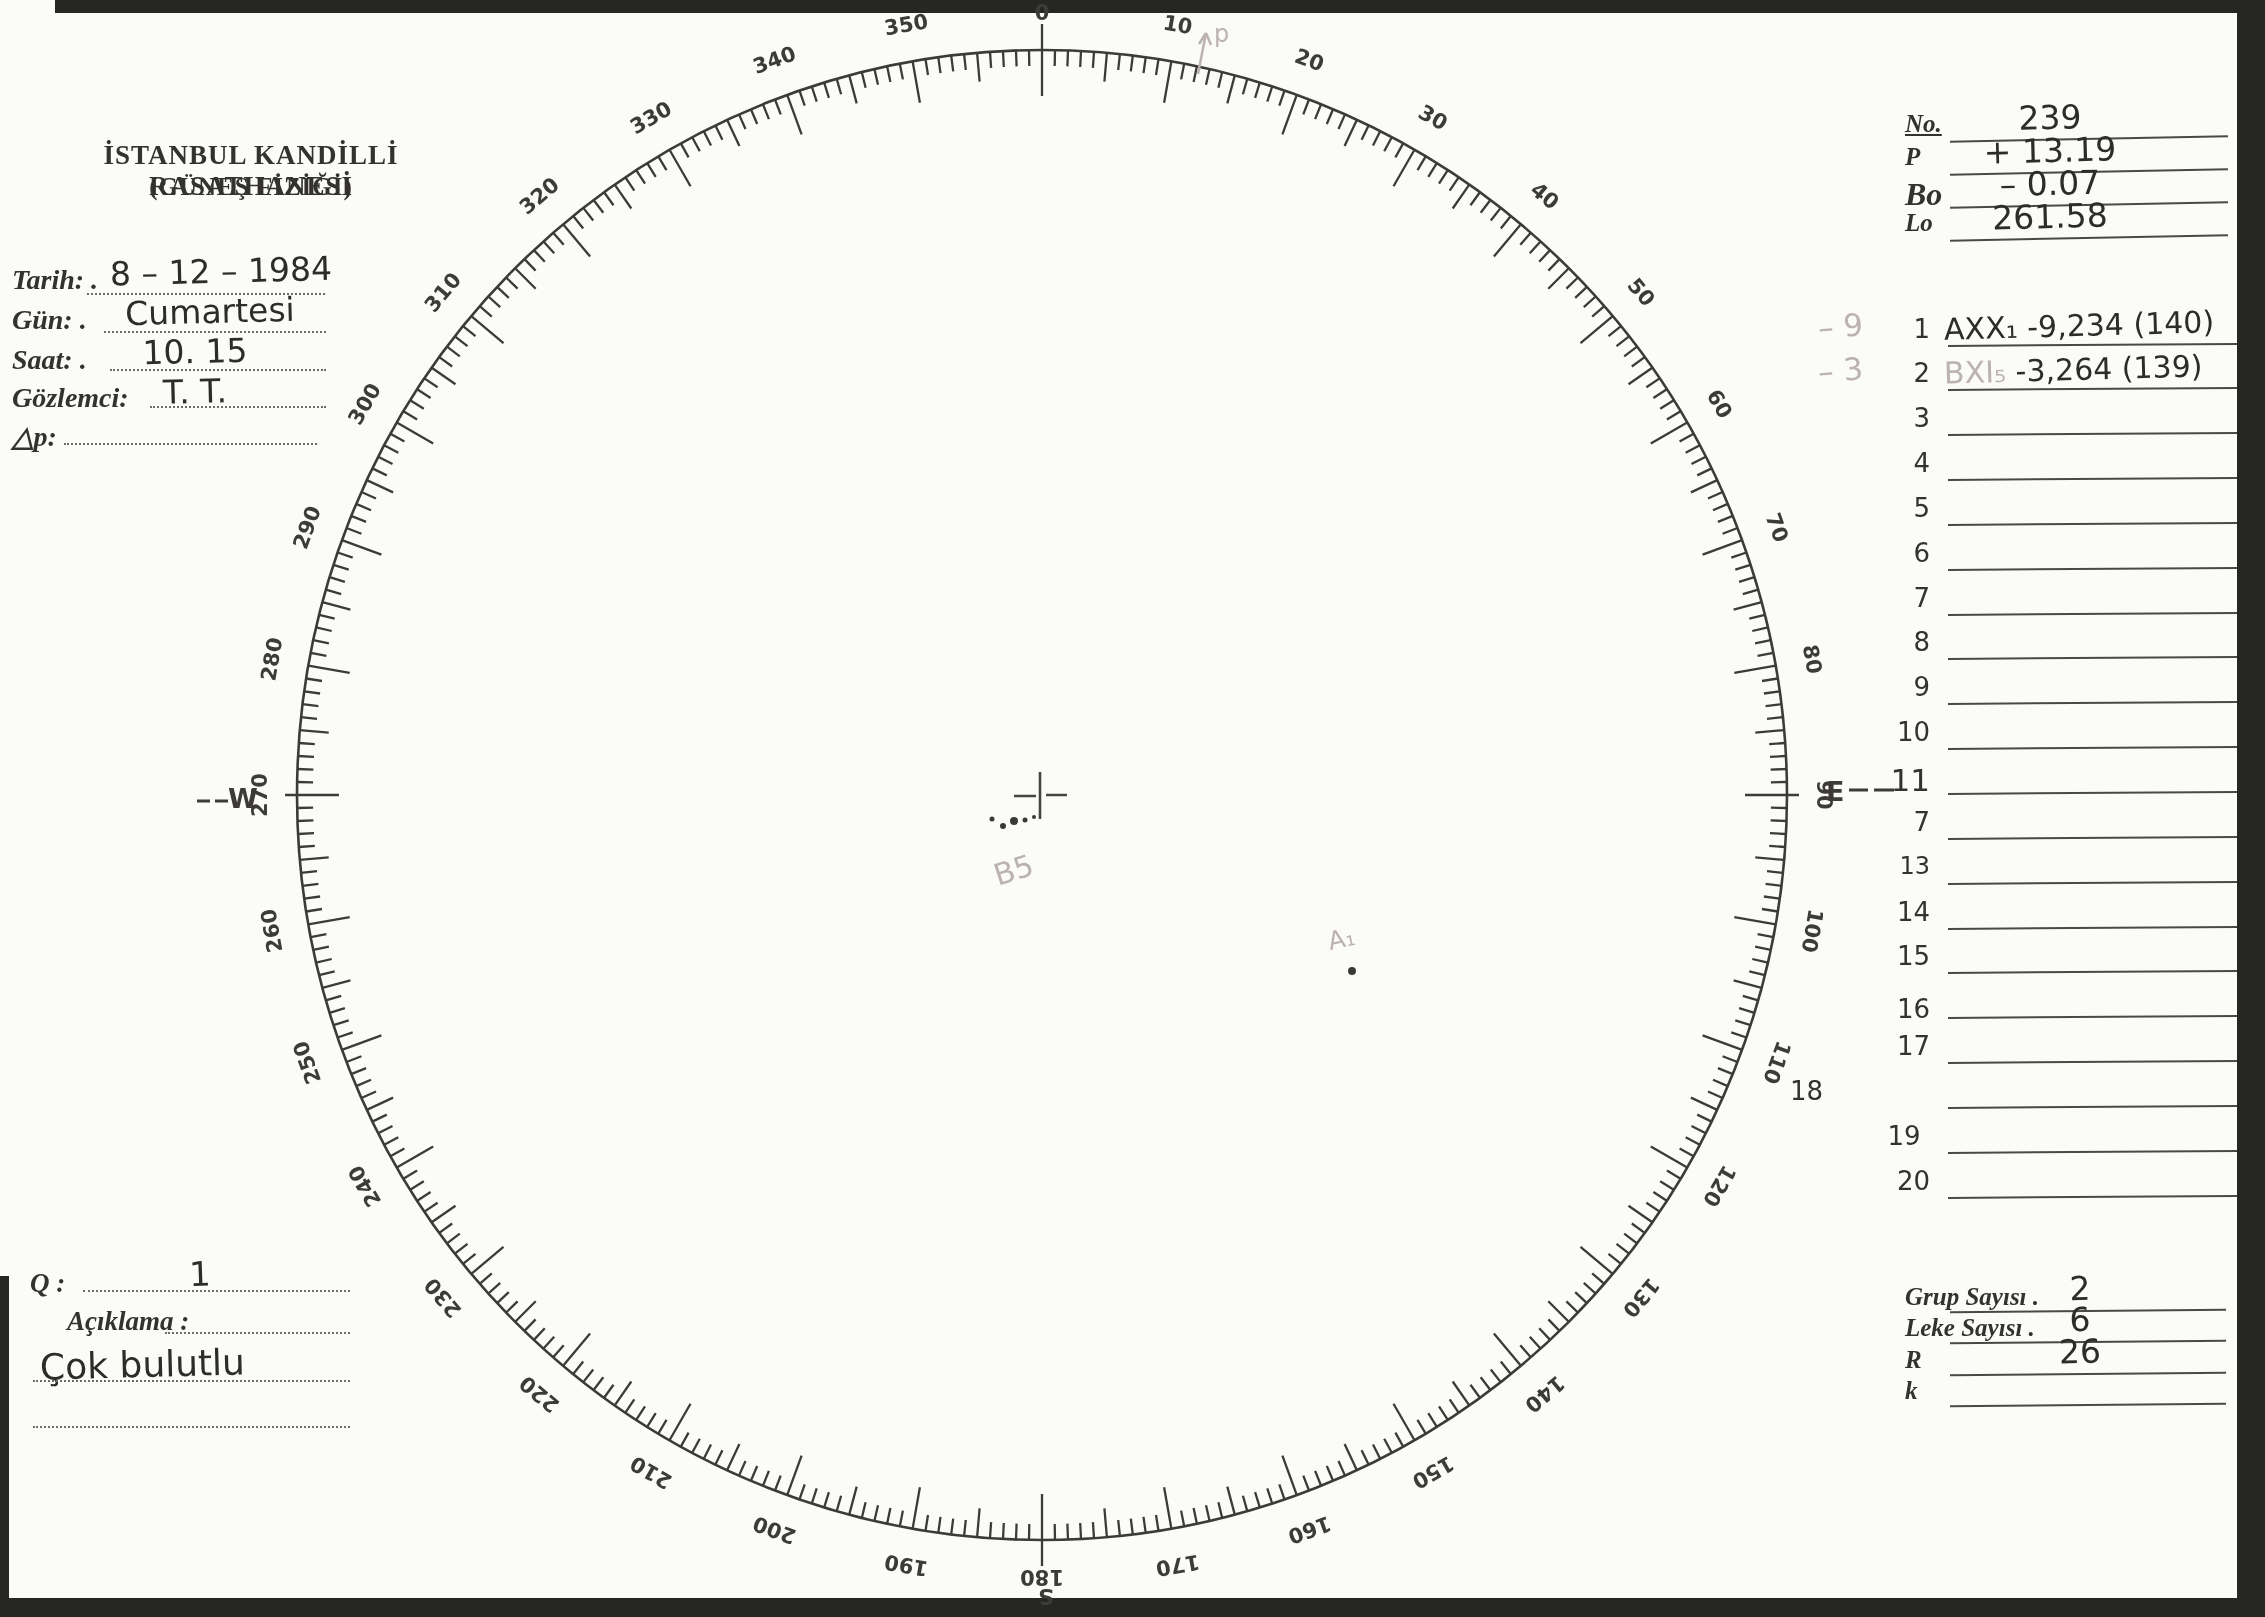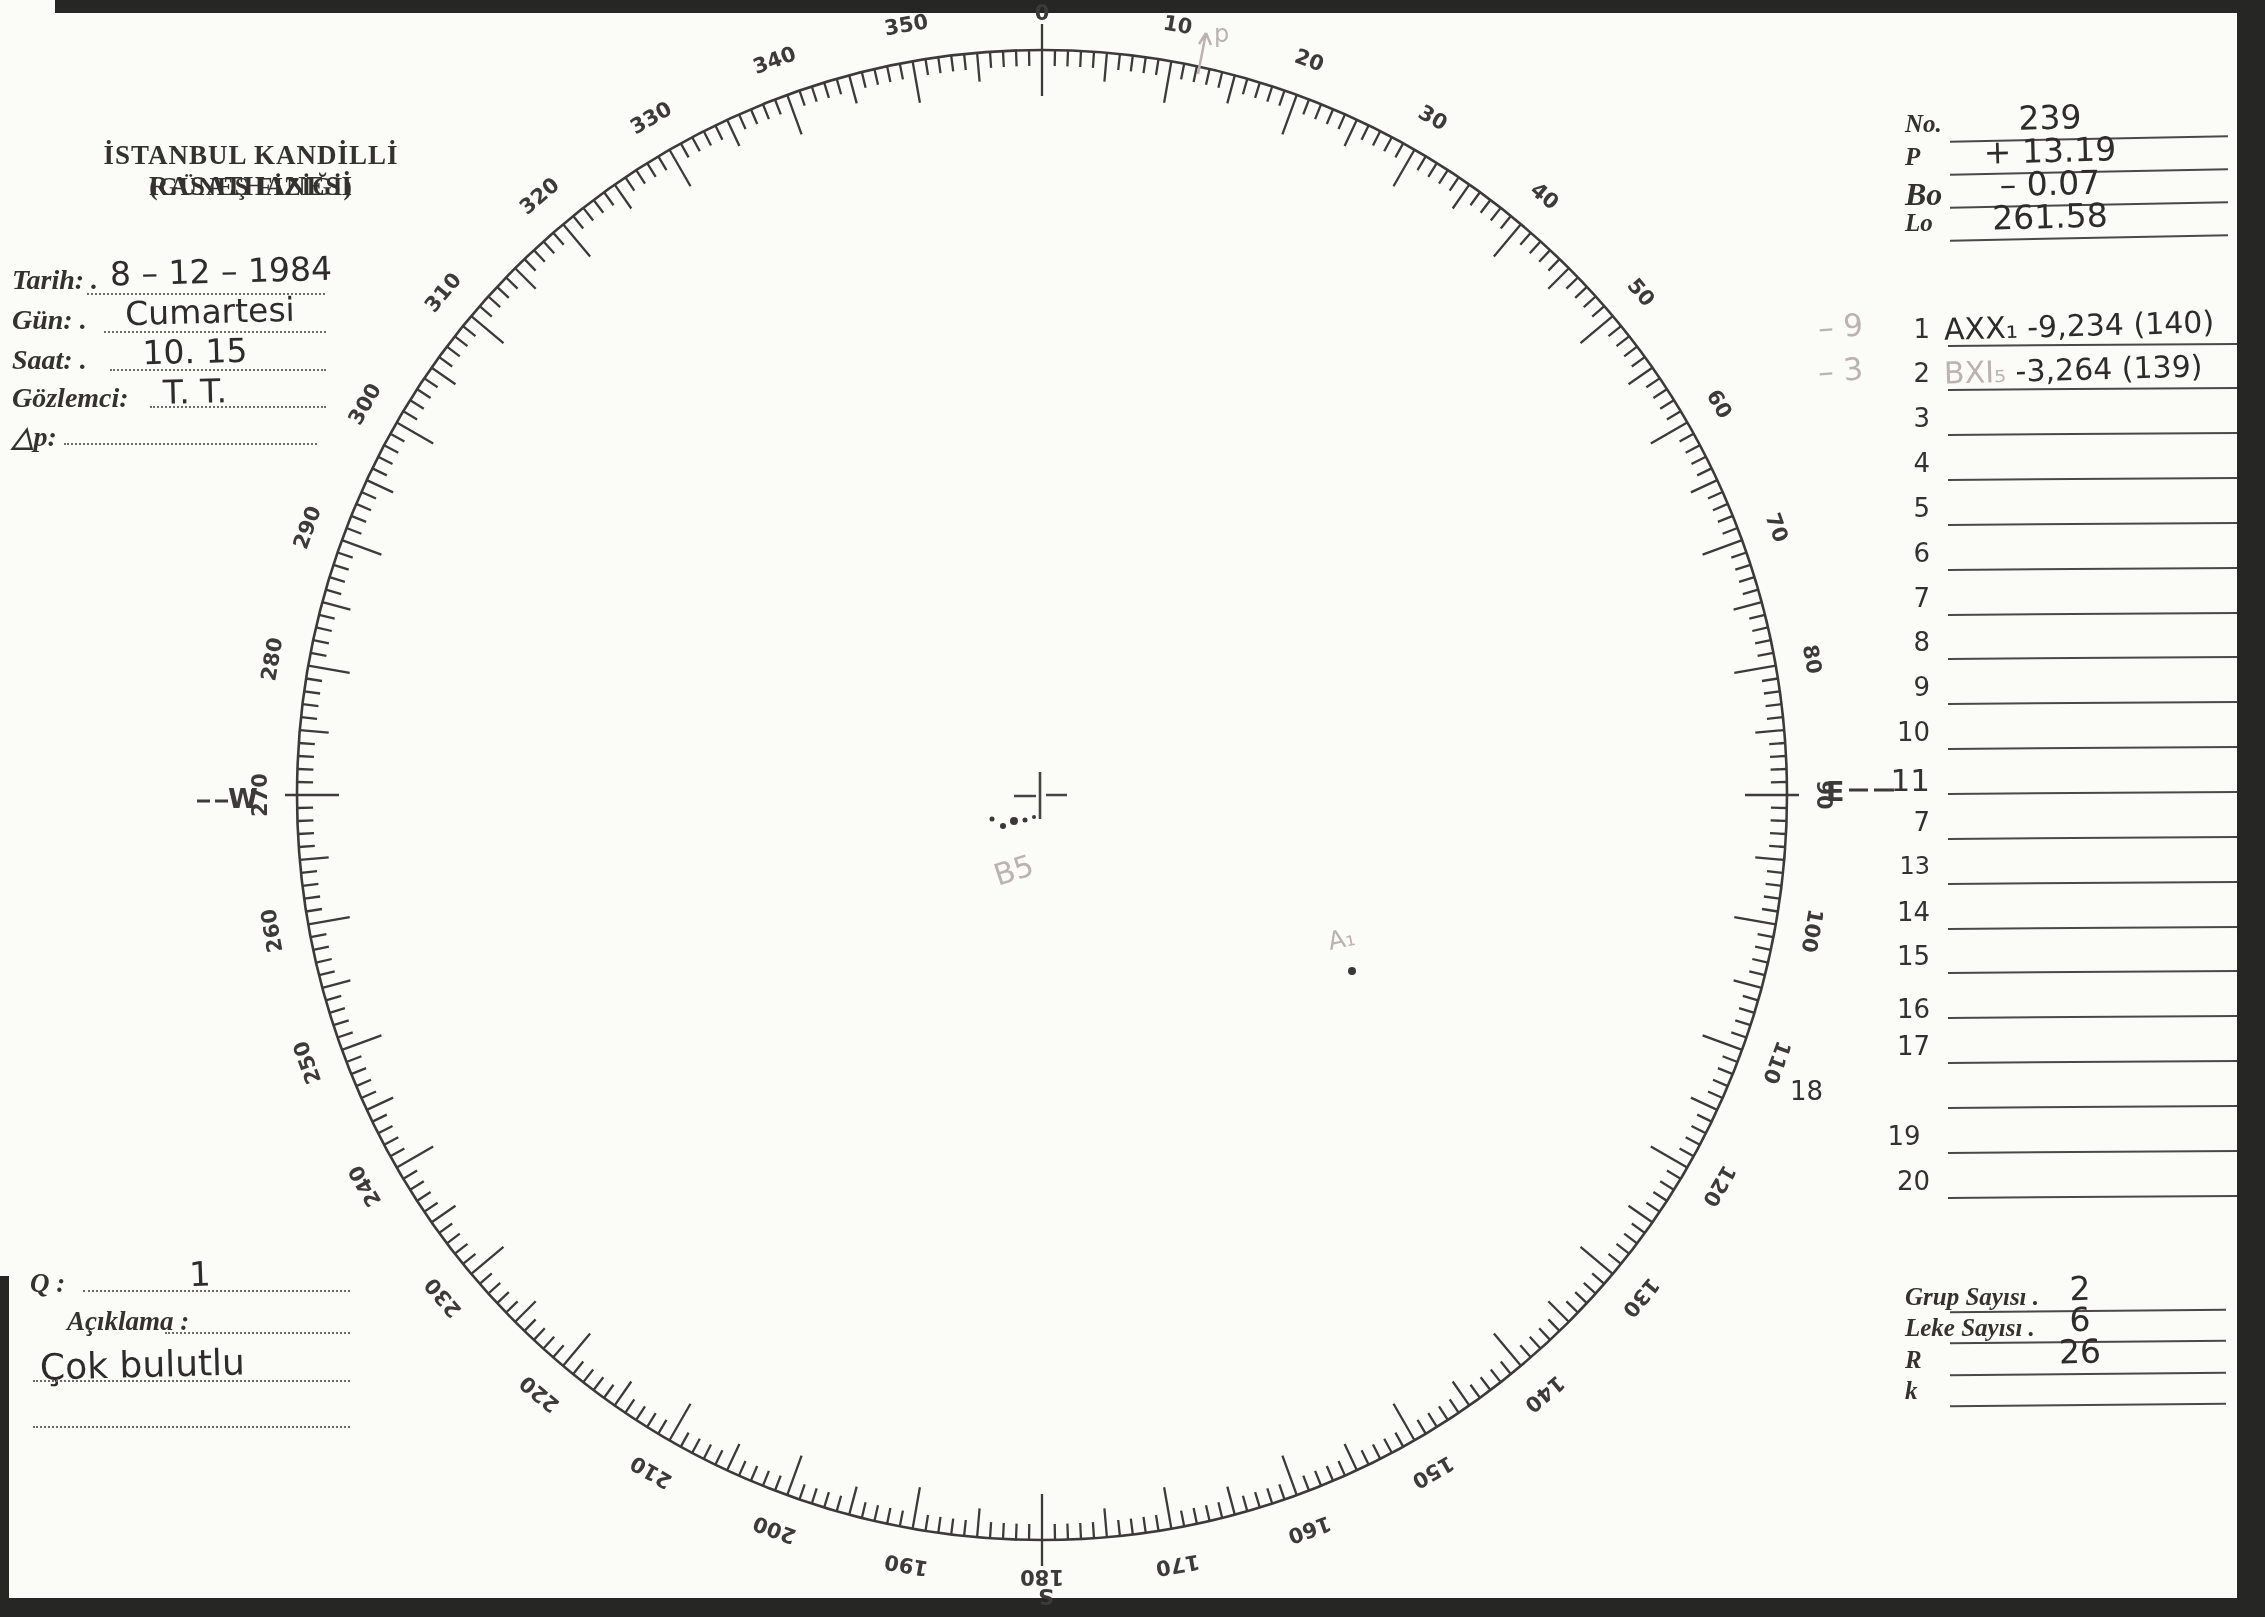--- a/index.html
+++ b/index.html
@@ -40,21 +40,21 @@
       <div class="abs dotline" style="left:110px;top:369px;width:216px;"></div>
       <div class="abs hand" style="left:100px;top:332px;width:190px;text-align:center;font-size:33px;transform:rotate(-1.5deg);white-space:nowrap;">10. 15</div>
       <div class="abs slabel" style="left:12px;top:382px;font-size:28px;">Gözlemci:</div>
       <div class="abs dotline" style="left:150px;top:406px;width:176px;"></div>
       <div class="abs hand" style="left:100px;top:372px;width:190px;text-align:center;font-size:33px;transform:rotate(-1.5deg);white-space:nowrap;">T. T.</div>
       <div class="abs slabel" style="left:12px;top:420px;font-size:28px;">△p:</div>
       <div class="abs dotline" style="left:64px;top:443px;width:253px;"></div>
     </div>
 
   <div id="params-box">
-      <div class="abs slabel" style="left:1905px;top:110px;font-size:25px;">No.</div>
+      <div class="abs slabel" style="left:1905px;top:110px;font-size:25px;text-decoration:underline;">No.</div>
       <div class="abs solidline" style="left:1950px;top:138px;width:278px;transform:rotate(-1.1deg);"></div>
       <div class="abs hand" style="left:1950px;top:98px;width:200px;text-align:center;font-size:33px;transform:rotate(-1.5deg);white-space:nowrap;">239</div>
       <div class="abs slabel" style="left:1905px;top:143px;font-size:25px;">P</div>
       <div class="abs solidline" style="left:1950px;top:171px;width:278px;transform:rotate(-1.1deg);"></div>
       <div class="abs hand" style="left:1950px;top:131px;width:200px;text-align:center;font-size:33px;transform:rotate(-1.5deg);white-space:nowrap;">+ 13.19</div>
       <div class="abs slabel" style="left:1905px;top:176px;font-size:32px;">Bo</div>
       <div class="abs solidline" style="left:1950px;top:204px;width:278px;transform:rotate(-1.1deg);"></div>
       <div class="abs hand" style="left:1950px;top:164px;width:200px;text-align:center;font-size:33px;transform:rotate(-1.5deg);white-space:nowrap;">– 0.07</div>
       <div class="abs slabel" style="left:1905px;top:209px;font-size:25px;">Lo</div>
       <div class="abs solidline" style="left:1950px;top:237px;width:278px;transform:rotate(-1.1deg);"></div>

